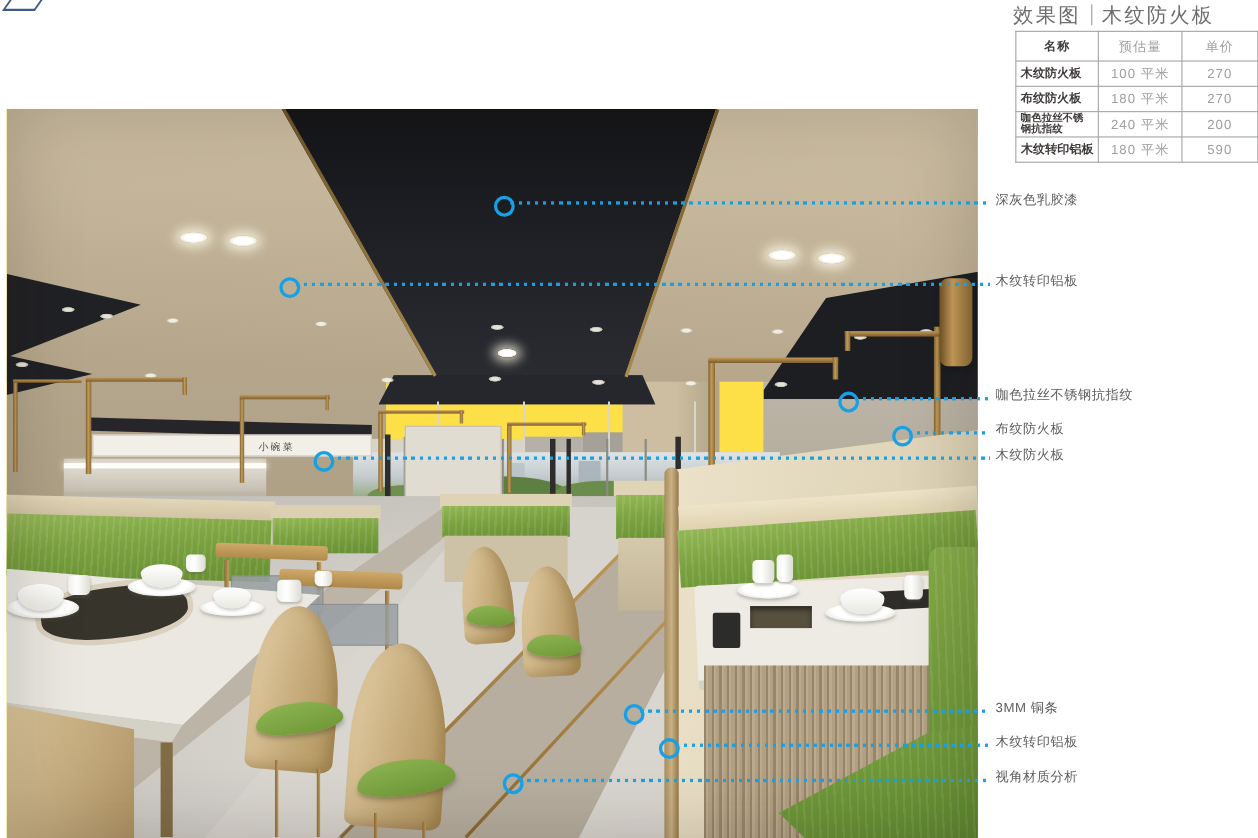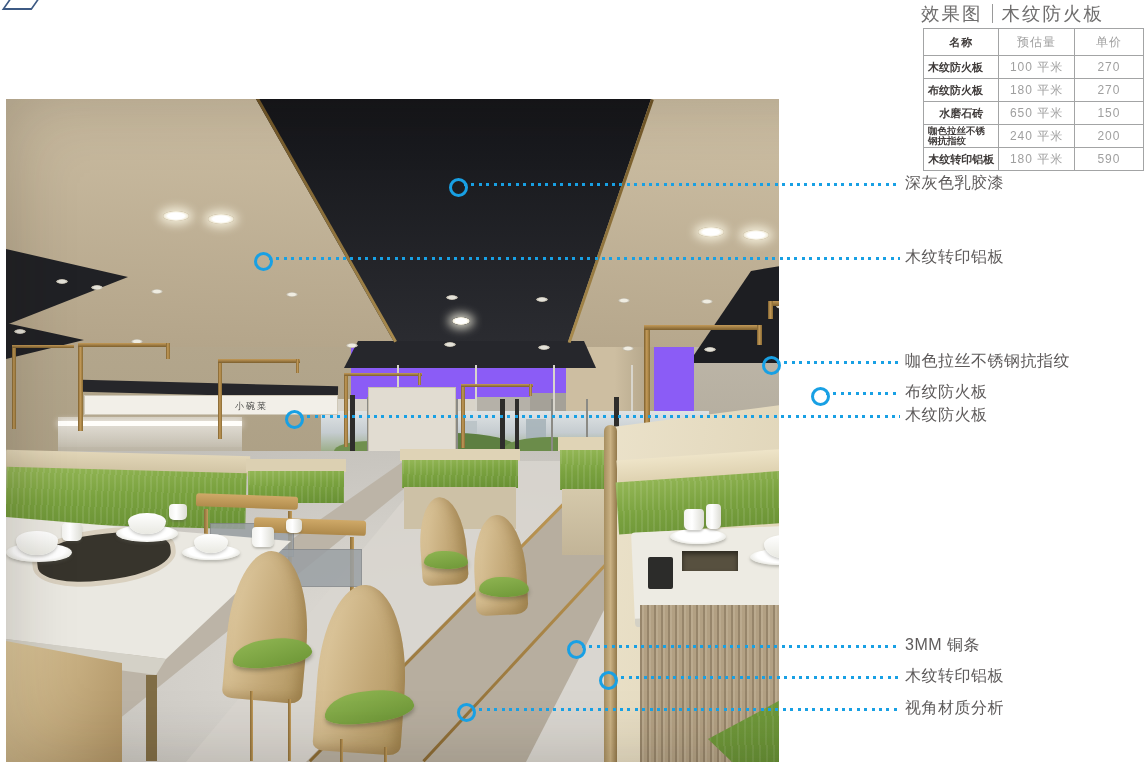--- a/index.html
+++ b/index.html
@@ -20,21 +20,21 @@
   #mat-table{left:923px;top:28px;border-collapse:collapse;table-layout:fixed;}
   #mat-table td,#mat-table th{border:1px solid #a3a4a5;padding:0 4px;overflow:hidden;}
   #mat-table th{height:26px;font-weight:normal;font-size:12.5px;color:#8f8e8e;letter-spacing:1px;}
   #mat-table td{height:22px;}
   #mat-table .c1{width:72px;font-size:11px;font-weight:bold;color:#3f3b3a;line-height:1.1;}
   #mat-table .c1.small{font-size:9.5px;}
   #mat-table .c2{width:71px;text-align:center;font-size:12px;color:#9f9f9f;letter-spacing:1px;}
   #mat-table .c3{width:64px;text-align:center;font-size:12px;color:#9f9f9f;letter-spacing:1px;}
 
   
-  #scene{left:6px;top:99px;width:773px;height:663px;overflow:hidden;background:#8b5cf6;}
+  #scene{left:6px;top:99px;width:883px;height:663px;overflow:hidden;background:#fde047;}
   .speck{background-image:radial-gradient(rgba(120,116,108,.55) 1px,transparent 1.4px),
     radial-gradient(rgba(165,160,150,.5) 1px,transparent 1.3px),
     radial-gradient(rgba(100,96,88,.4) 1.6px,transparent 2px);
     background-size:13px 13px,8px 8px,27px 27px;background-position:0 0,4px 5px,9px 3px;}
   .speckd{background-image:radial-gradient(rgba(105,98,85,.6) 1.1px,transparent 1.5px),
     radial-gradient(rgba(140,132,118,.5) 1px,transparent 1.4px);
     background-size:11px 11px,7px 7px;}
   .speckc{background-image:radial-gradient(rgba(130,130,118,.5) 1px,transparent 1.3px),
     radial-gradient(rgba(95,105,88,.35) 1.3px,transparent 1.7px);
     background-size:9px 9px,17px 17px;}
@@ -67,21 +67,21 @@
   .brassh{background:linear-gradient(180deg,#c39a58,#7c5f2e);}
   .dl{background:radial-gradient(ellipse,#f4f2e8 40%,#b9b2a2 68%,rgba(80,78,70,0) 72%);border-radius:50%;opacity:.92;}
   .dlb{background:radial-gradient(ellipse,#ffffff 45%,#f0ead6 65%,rgba(255,255,250,0) 75%);
     border-radius:50%;box-shadow:0 0 10px 4px rgba(255,252,235,.75);}
   #sign-text{font-size:9px;color:#4a4a48;letter-spacing:2px;position:absolute;left:150px;top:4px;}
 
   
   #annos{left:0;top:0;width:1144px;height:762px;pointer-events:none;}
   .ring{position:absolute;width:13px;height:13px;border:3px solid #18a0e4;border-radius:50%;background:transparent;}
   .leader{position:absolute;height:3px;background-image:repeating-linear-gradient(90deg,#18a0e4 0 3px,transparent 3px 7.4px);}
-  .alabel{position:absolute;font-size:16px;color:#5e5b5b;white-space:nowrap;letter-spacing:.5px;}
+  .alabel{position:absolute;font-size:12px;color:#5e5b5b;white-space:nowrap;letter-spacing:.5px;}
 </style>
 </head>
 <body>
 
 <div id="stage">
 
   <div class="abs" id="logo-partial"></div>
 
   <div class="abs" id="panel-title">
     <span>效果图</span>
@@ -100,25 +100,20 @@
     <tbody id="mat-tbody">
         <tr>
           <td class="c1" style="text-align: left;">木纹防火板</td>
           <td class="c2">100 平米</td>
           <td class="c3">270</td>
         </tr>
         <tr>
           <td class="c1" style="text-align: left;">布纹防火板</td>
           <td class="c2">180 平米</td>
           <td class="c3">270</td>
-        </tr>
-        <tr>
-          <td class="c1" style="text-align: center;">水磨石砖</td>
-          <td class="c2">650 平米</td>
-          <td class="c3">150</td>
         </tr>
         <tr>
           <td class="c1 small" style="text-align: left;">咖色拉丝不锈钢抗指纹</td>
           <td class="c2">240 平米</td>
           <td class="c3">200</td>
         </tr>
         <tr>
           <td class="c1" style="text-align: center;">木纹转印铝板</td>
           <td class="c2">180 平米</td>
           <td class="c3">590</td>

